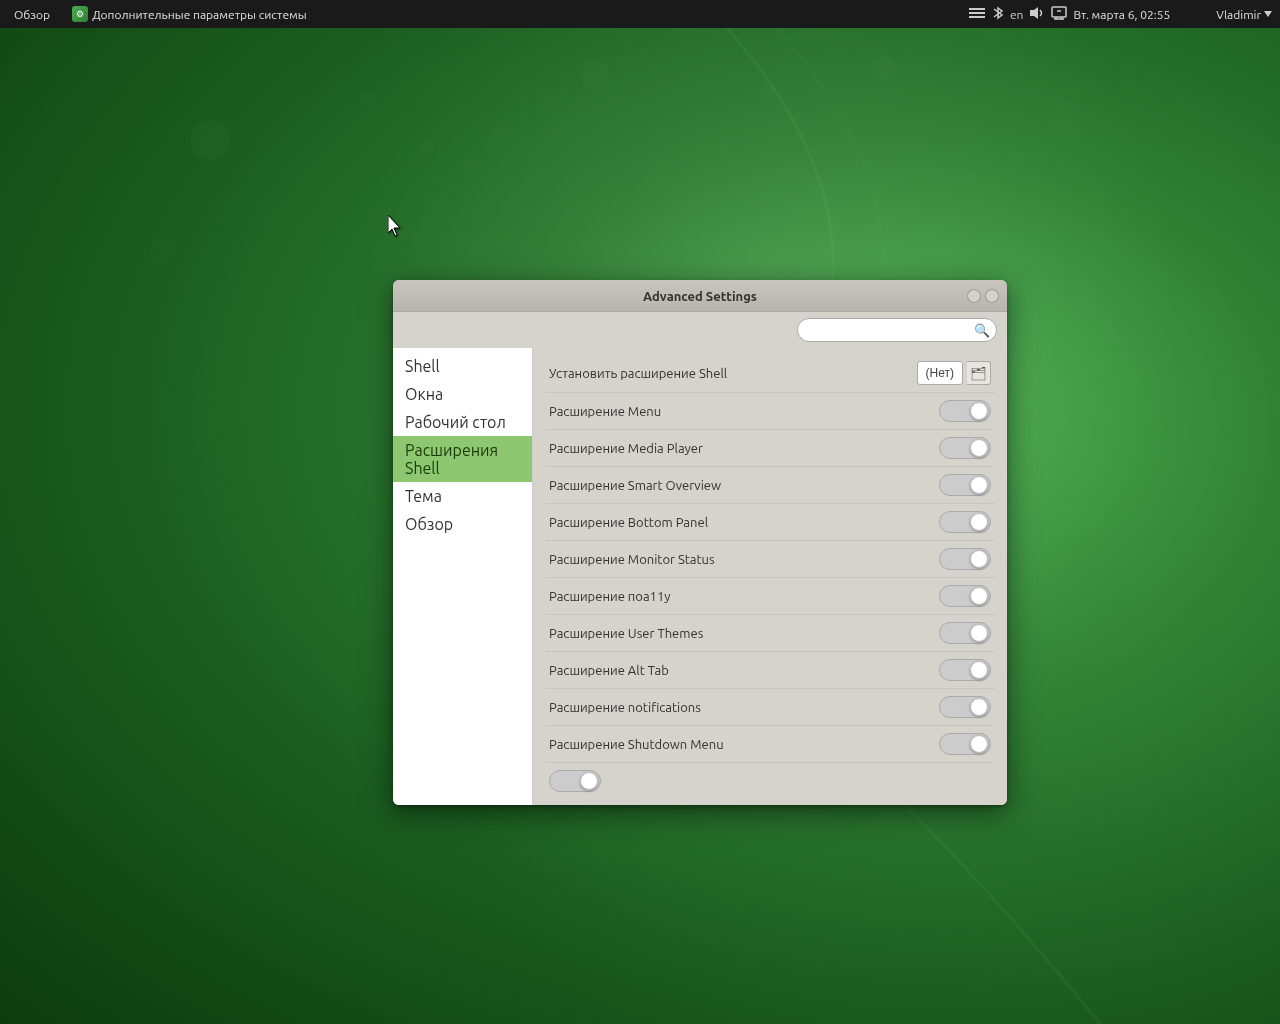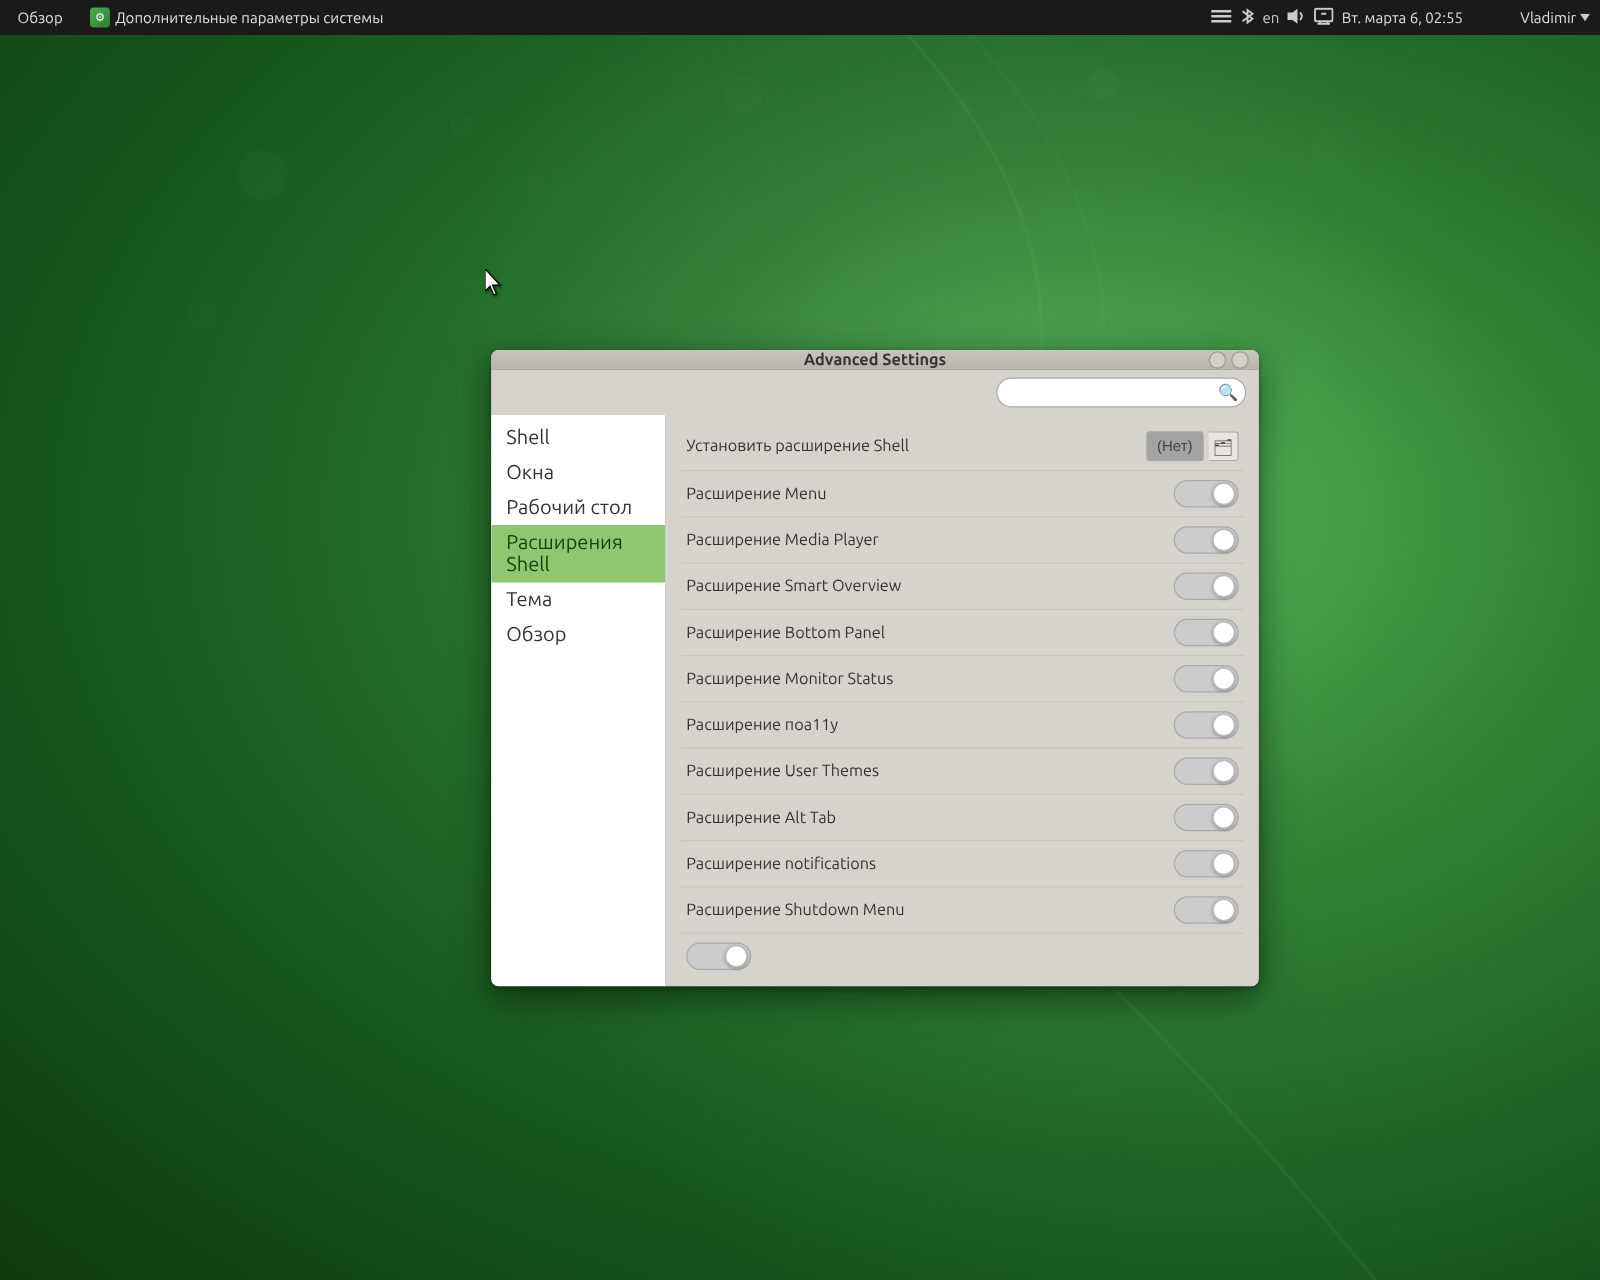--- a/index.html
+++ b/index.html
@@ -105,21 +105,21 @@
       left: 393px;
       width: 614px;
       background: #d6d2cc;
       border-radius: 6px;
       box-shadow: 0 8px 30px rgba(0,0,0,0.5), 0 2px 4px rgba(0,0,0,0.3);
       overflow: hidden;
       z-index: 50;
     }
     .dialog-titlebar {
       background: linear-gradient(to bottom, #c8c4be, #b8b4ae);
-      height: 16px;
+      height: 32px;
       display: flex;
       align-items: center;
       justify-content: center;
       position: relative;
       border-bottom: 1px solid #aaa;
     }
     .dialog-title {
       font-size: 13px;
       font-weight: bold;
       color: #333;
@@ -220,21 +220,21 @@
       color: #333;
     }
     .setting-control {
       display: flex;
       align-items: center;
       gap: 4px;
     }
 
     
     .install-btn {
-      background: #a3a3a3;
+      background: #ffffff;
       border: 1px solid #aaa;
       border-radius: 3px;
       padding: 2px 8px;
       font-size: 12px;
       color: #444;
       cursor: pointer;
       height: 24px;
     }
     .install-btn-icon {
       background: #e8e4de;

